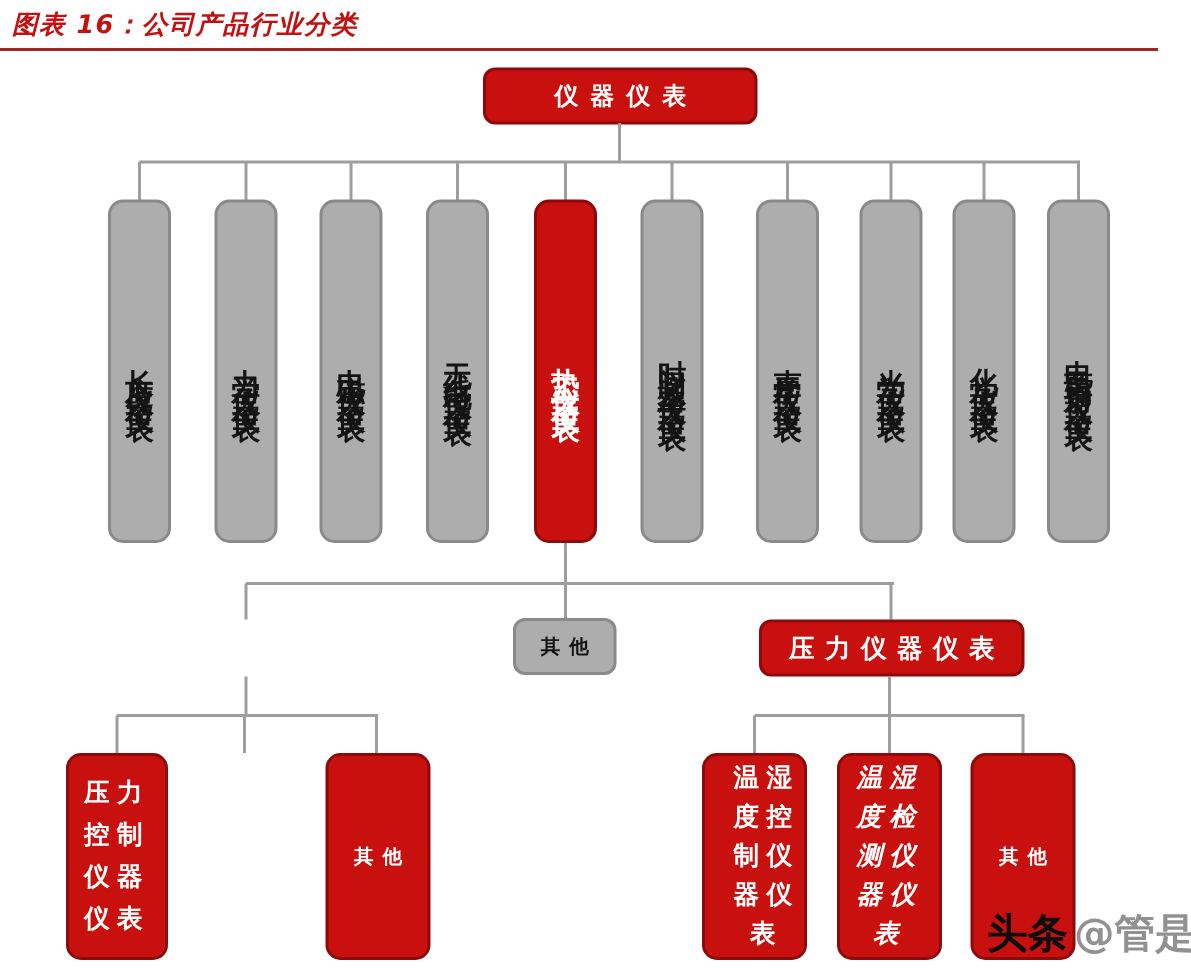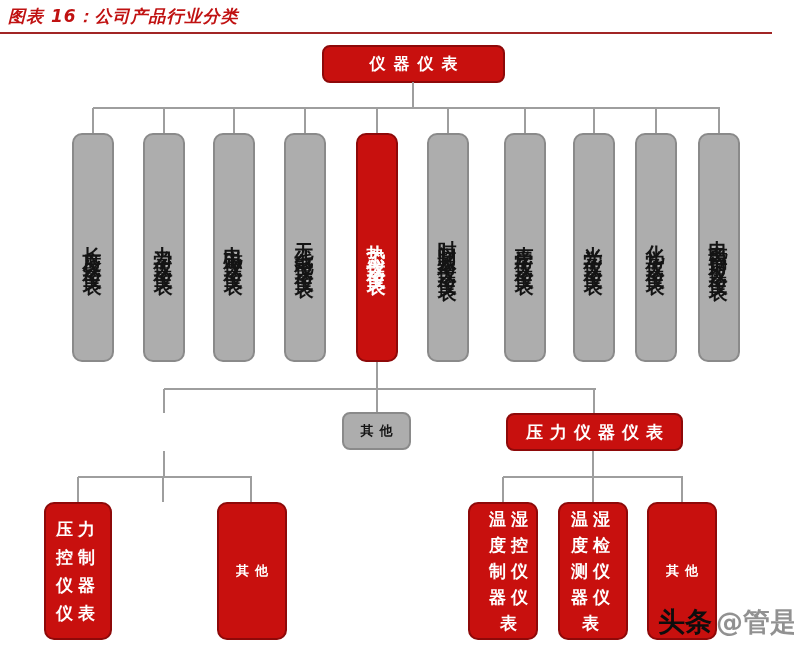--- a/index.html
+++ b/index.html
@@ -121,21 +121,21 @@
   <div class="box red l4" style="left:44px;width:68px;">
       <span class="wrap2">压力控制仪器仪表</span>
     </div>
   <div class="box red l4 other-label" style="left:217px;width:70px;">
       <span>其他</span>
     </div>
 
   <div class="box red l4" style="left:468px;width:70px;justify-content:flex-end;">
       <span class="wrap2 tall">温湿度控制仪器仪表</span>
     </div>
-  <div class="box red l4" style="left:558px;width:70px;">
+  <div class="box red l4" style="left:558px;width:70px;font-style:italic;">
       <span class="wrap2 tall">温湿度检测仪器仪表</span>
     </div>
   <div class="box red l4 other-label" style="left:647px;width:70px;">
       <span>其他</span>
     </div>
 
   <div class="watermark">
     <span class="wm-brand">头条</span><span class="wm-handle">@管是</span>
   </div>
 

